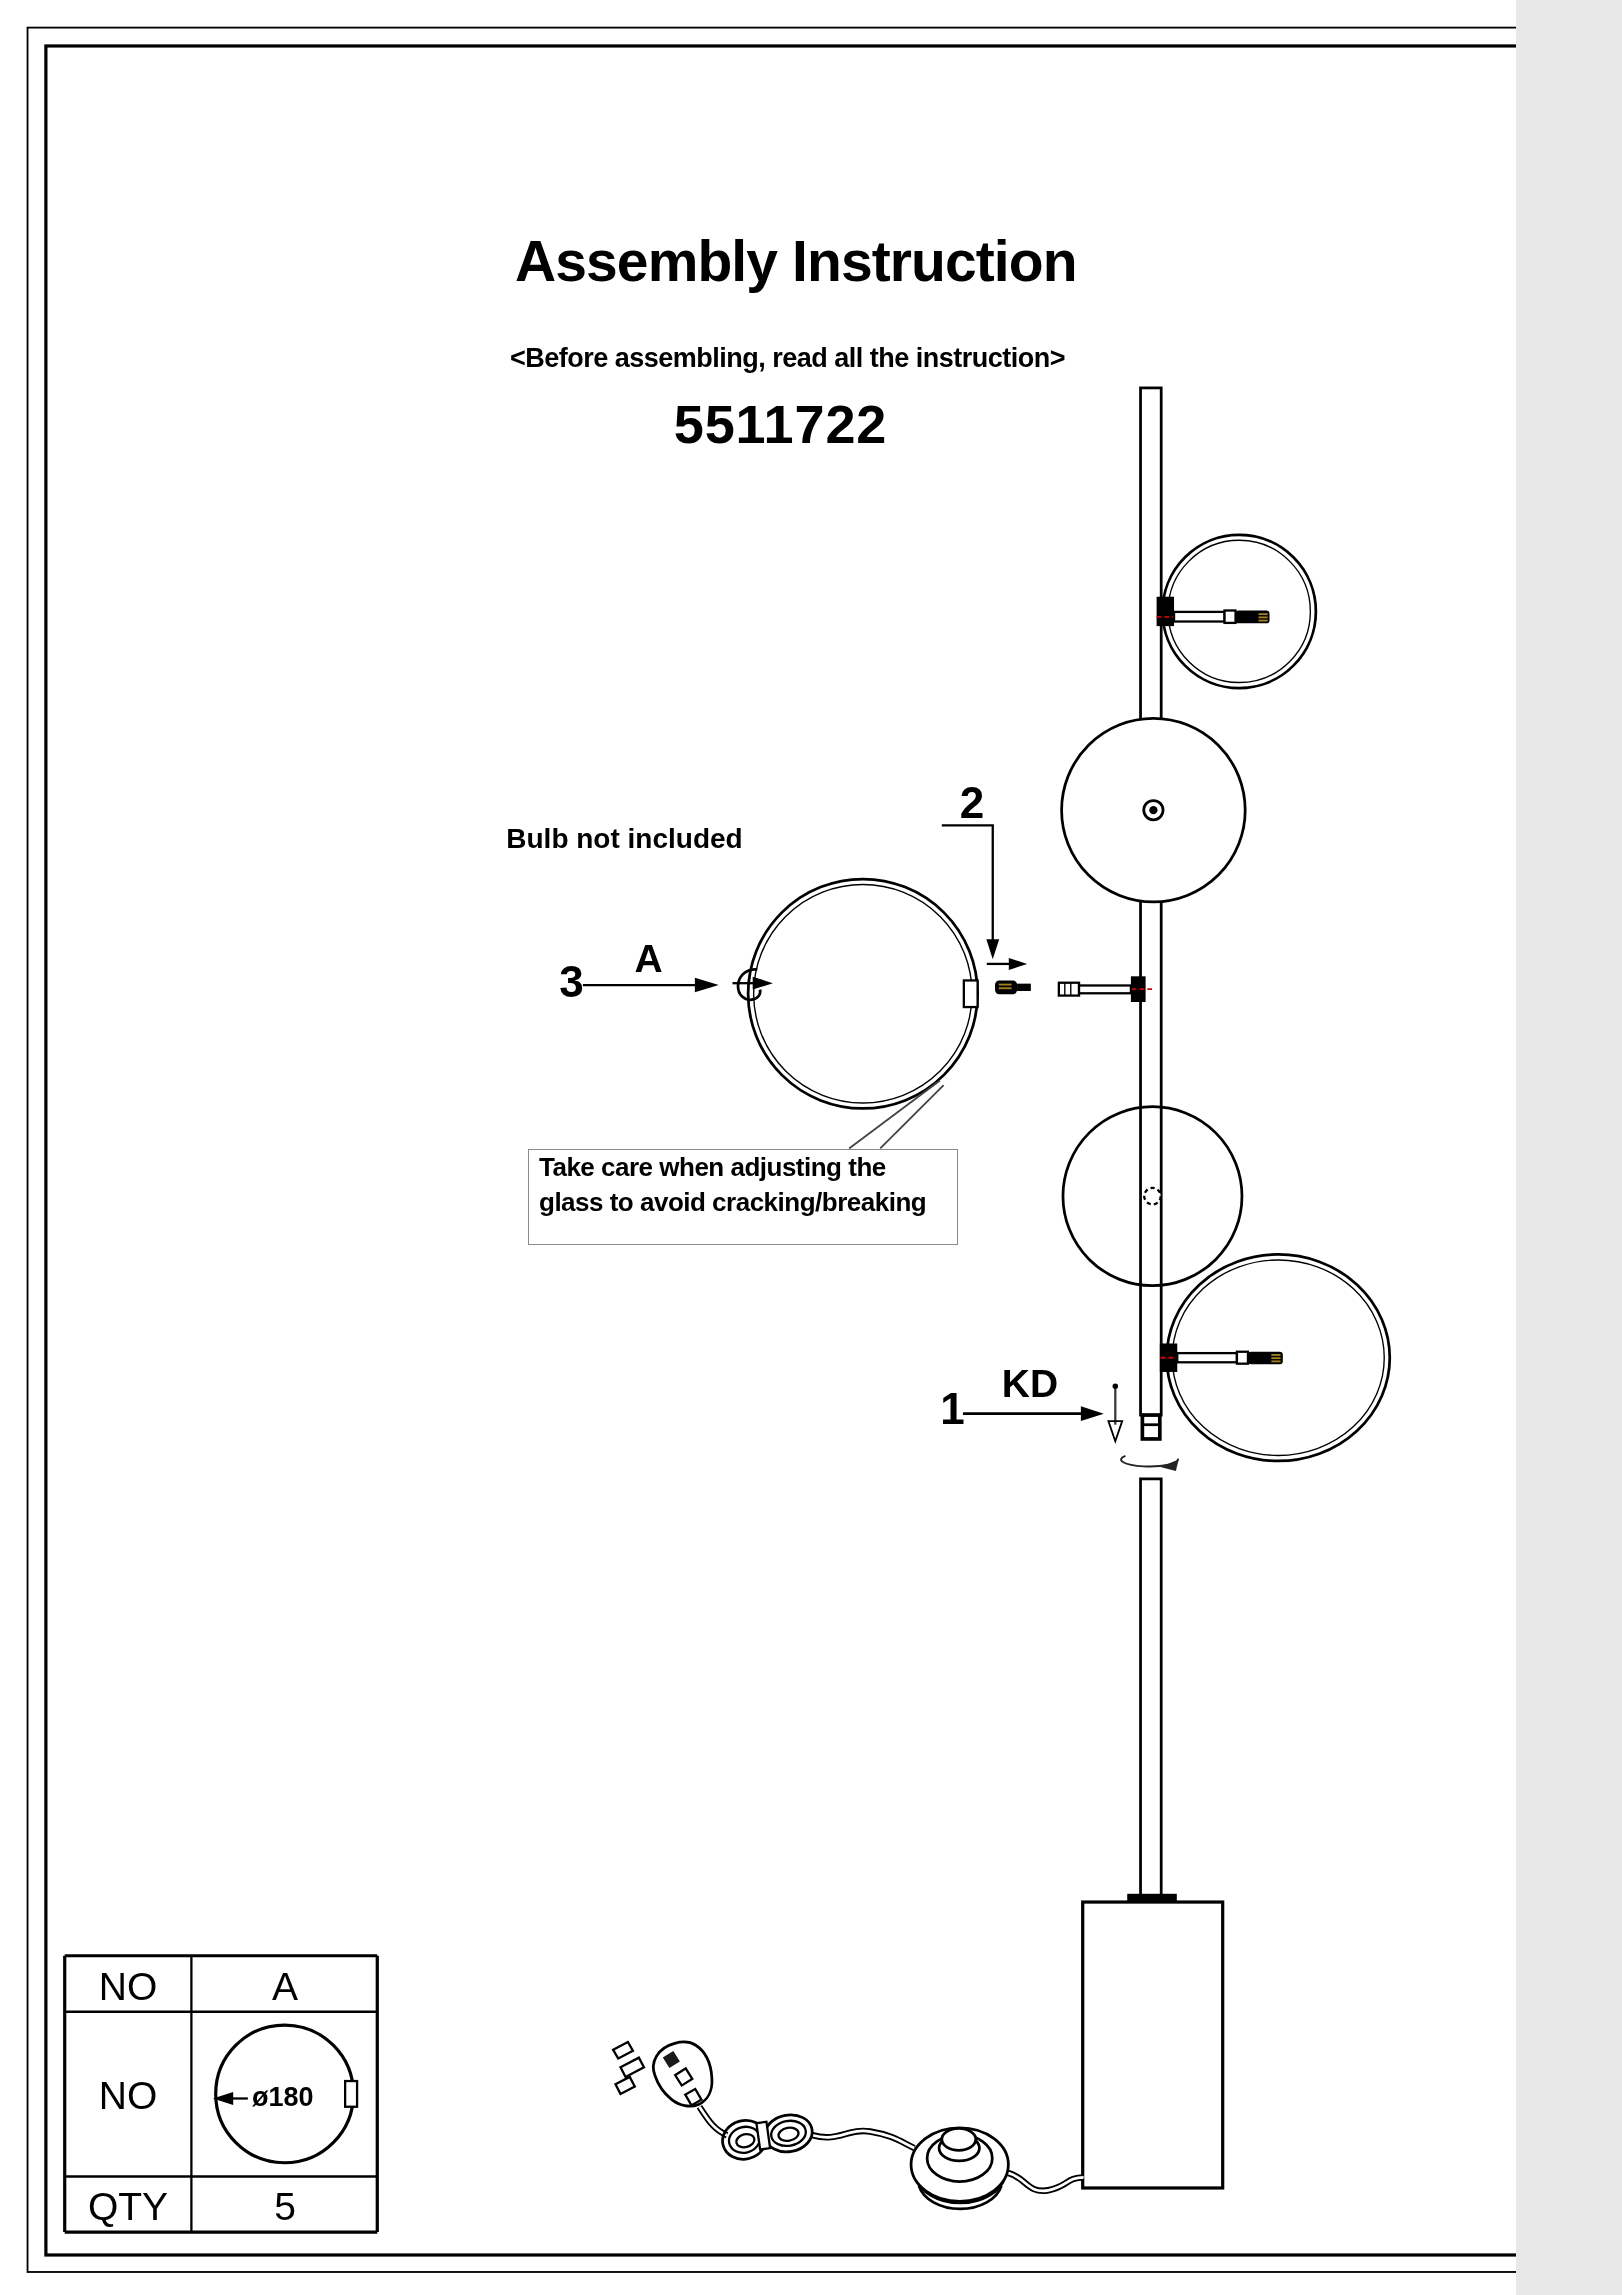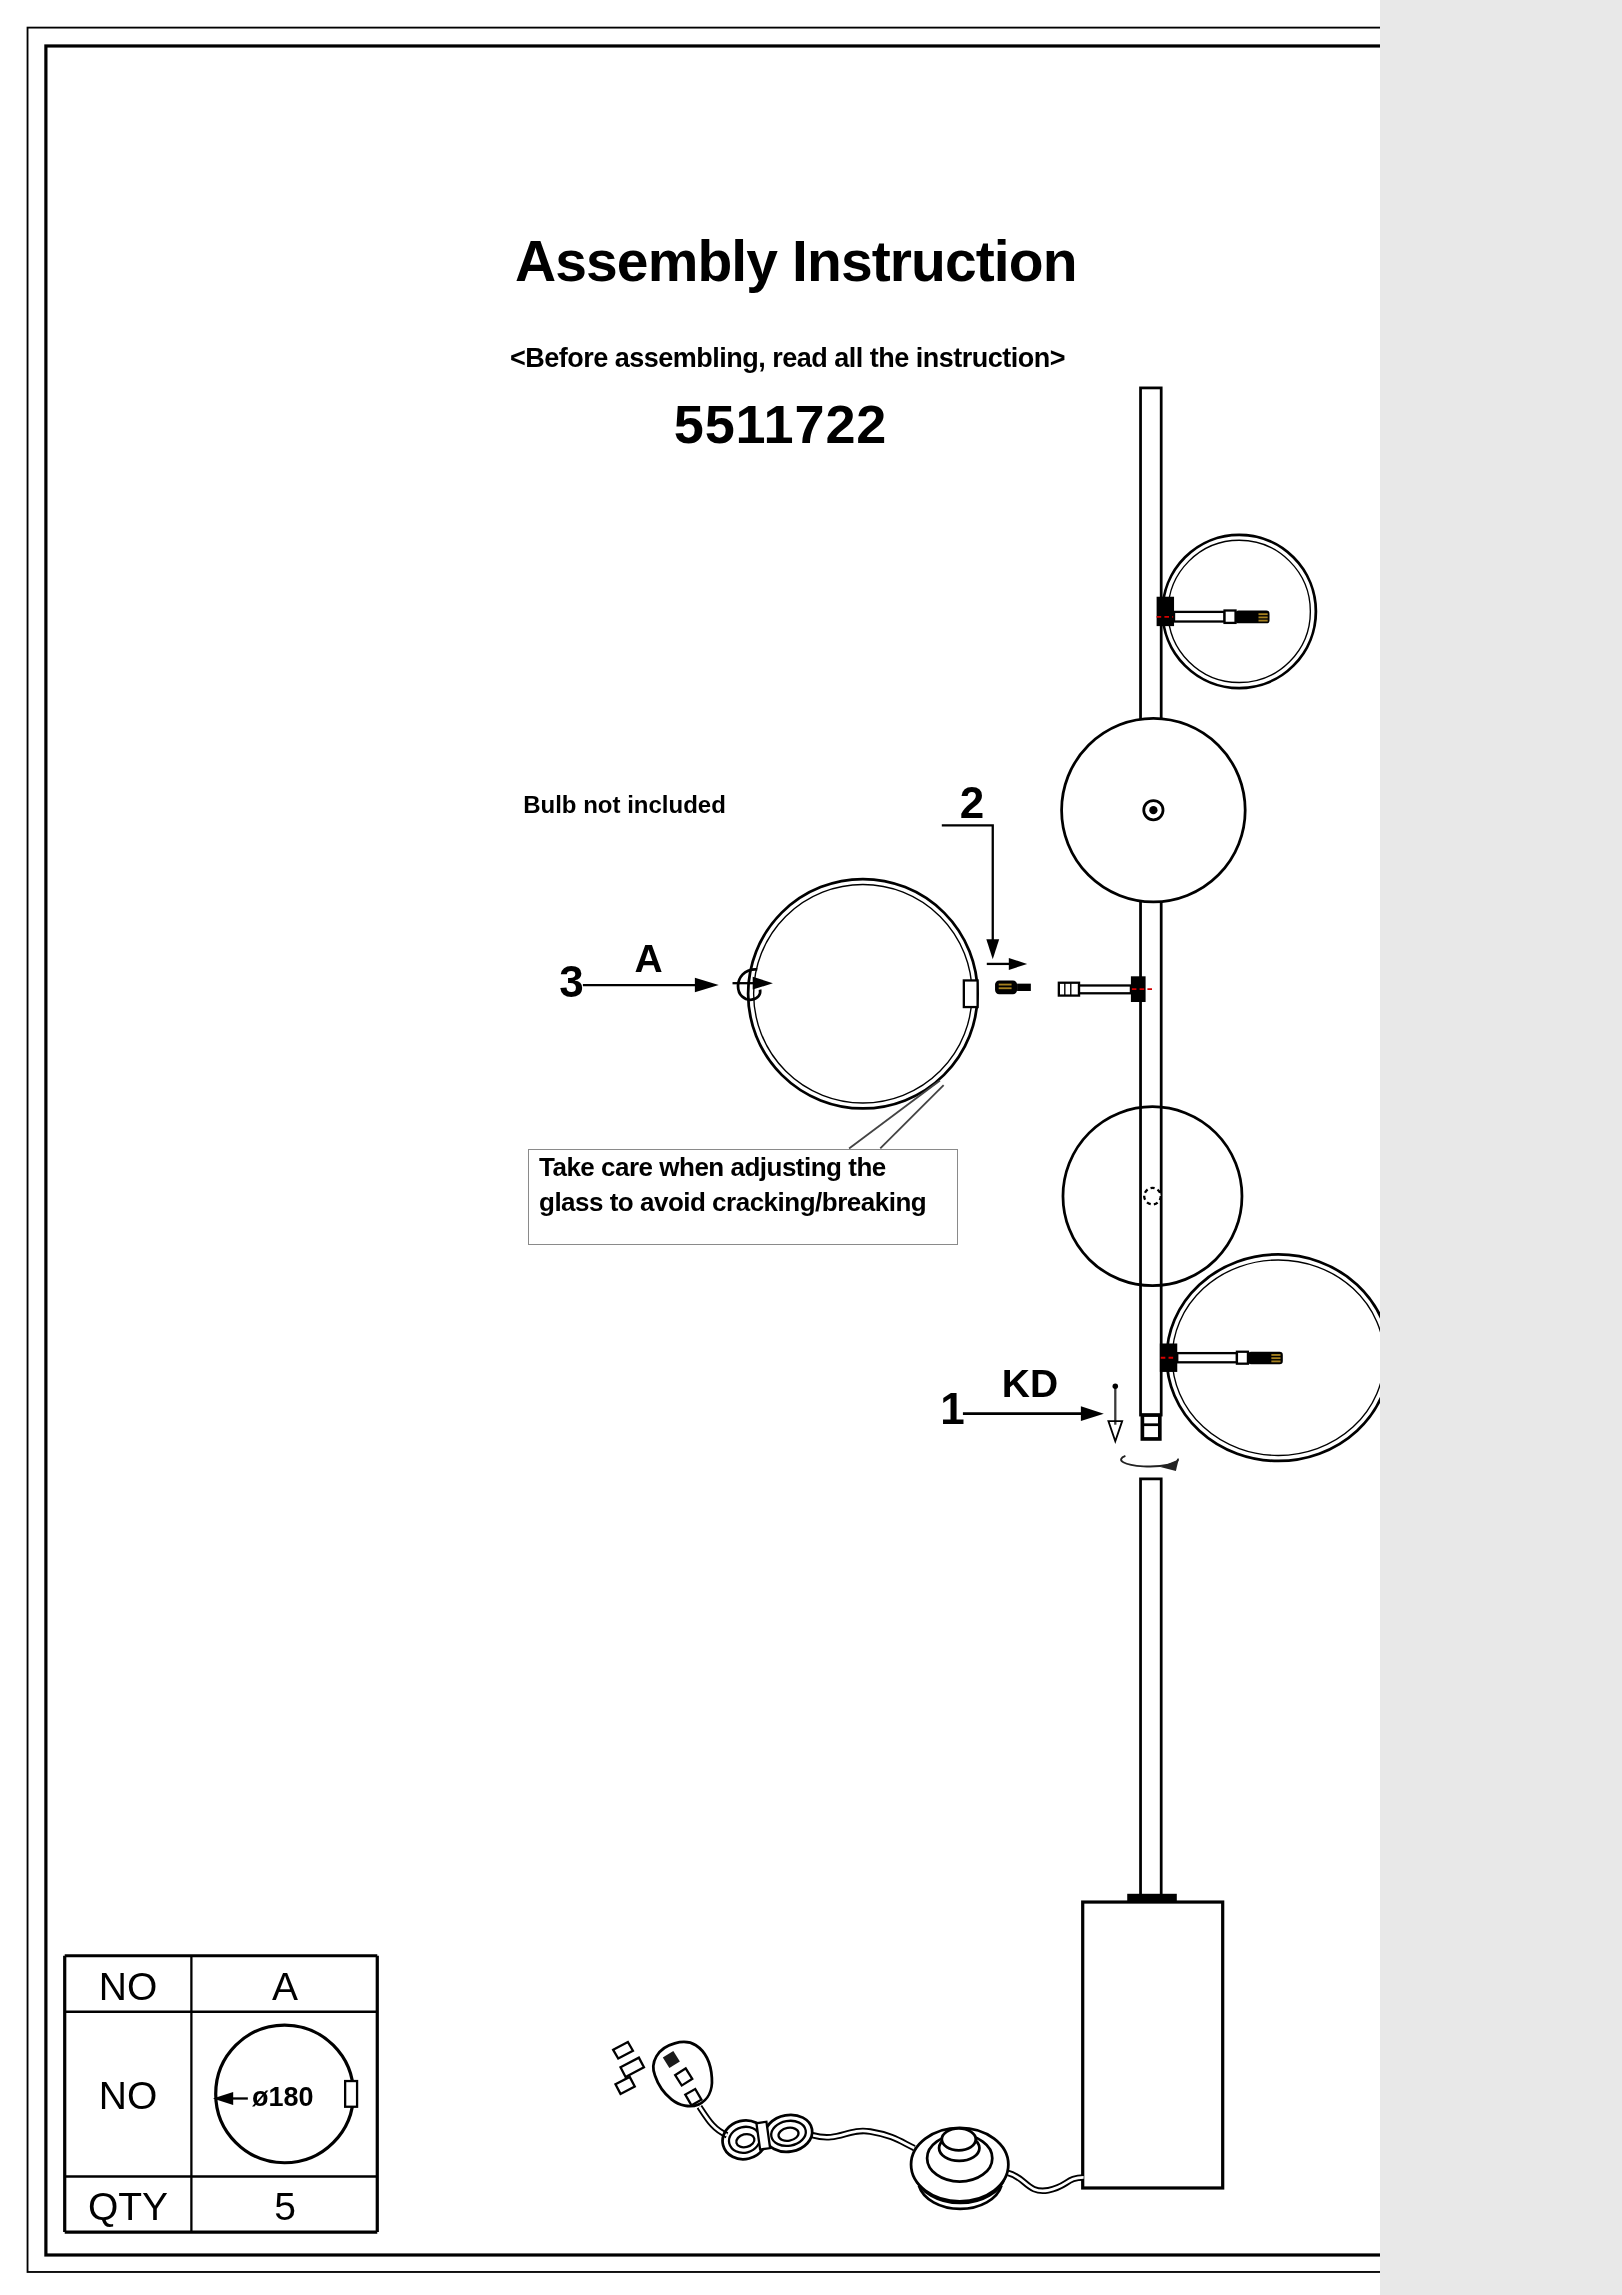--- a/index.html
+++ b/index.html
@@ -1,27 +1,27 @@
 <!DOCTYPE html>
 <html style="font-size:7.3px"><head>
 <meta charset="utf-8">
 <style>
   html,body{margin:0;padding:0;background:#e8e8e8;}
-  .page{position:relative;width:1380px;height:2295px;background:#ffffff;overflow:hidden;
+  .page{position:relative;width:1516px;height:2295px;background:#ffffff;overflow:hidden;
         font-family:"Liberation Sans","DejaVu Sans",sans-serif;color:#000;}
   .art{position:absolute;left:0;top:0;width:1622px;height:2295px;}
   .txt{position:absolute;font-weight:bold;white-space:nowrap;line-height:1.05;}
   .center{text-align:center;}
   .title{font-size:57px;letter-spacing:-0.9px;}
   .subtitle{font-size:27px;letter-spacing:-0.5px;margin-top:20px;}
   .model{font-size:54px;letter-spacing:0.9px;}
   .specbox{position:absolute;left:397px;top:718px;width:442px;height:62px;
            border:3.2px solid #000;box-sizing:border-box;display:flex;align-items:center;}
   .spectext{font-size:29px;font-weight:bold;padding-left:9.2px;word-spacing:5.5px;white-space:nowrap;}
-  .bulbnote{font-size:24px;}
+  .bulbnote{font-size:28px;margin-top:32px;}
   .notebox{position:absolute;left:528px;top:1149px;width:430px;height:96px;border:1.8px solid #8a8a8a;
            box-sizing:border-box;padding:0 0 0 10px;}
   .noteline{font-size:26px;font-weight:bold;white-space:nowrap;letter-spacing:-0.5px;line-height:1.35;}
   .lbl-big{font-size:44px;}
   .lbl-mid{font-size:39px;}
   .dia{font-size:27px;}
   .tcell{position:absolute;font-size:39px;font-weight:normal;text-align:center;}
 </style>
 </head>
 <body>

